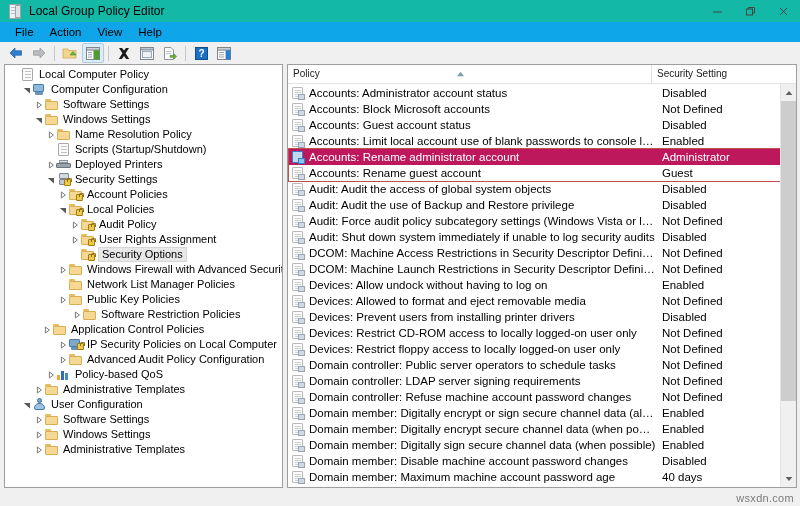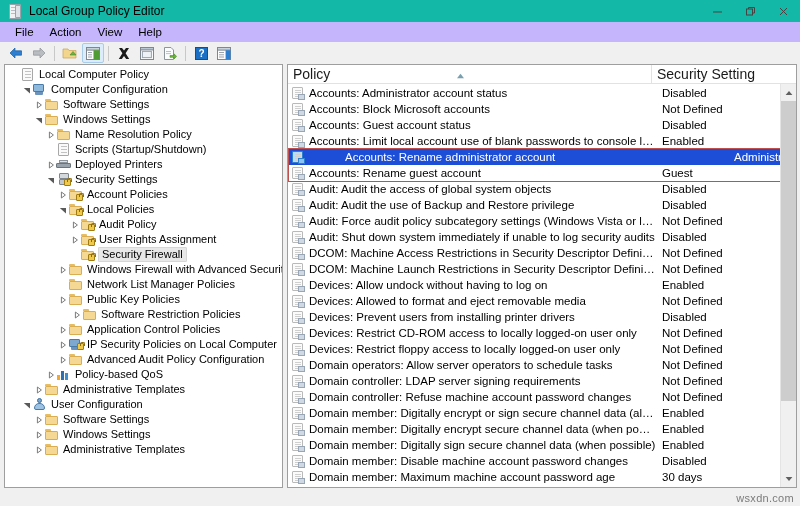--- a/index.html
+++ b/index.html
@@ -16,21 +16,21 @@
   .titlebar .app-icon{width:16px;height:16px;margin-left:7px;margin-right:6px;position:relative;flex:0 0 auto;}
   .titlebar .app-icon .sheet{position:absolute;left:2px;top:1px;width:10px;height:13px;background:#f2f2f2;border:1px solid #9aa3ab;border-radius:1px;}
   .titlebar .app-icon .sheet:after{content:"";position:absolute;left:1px;top:2px;width:7px;height:1px;background:#b7bdc4;box-shadow:0 3px 0 #b7bdc4,0 6px 0 #b7bdc4;}
   .titlebar .app-icon .fold{position:absolute;right:2px;top:2px;width:4px;height:11px;background:#dfe3e7;border:1px solid #9aa3ab;border-radius:0 1px 1px 0;}
   .titlebar .title{font-size:12px;color:#000;letter-spacing:0;}
   .titlebar .spacer{flex:1 1 auto;}
   .winbtn{width:33px;height:22px;display:flex;align-items:center;justify-content:center;color:#333;font-size:11px;flex:0 0 auto;}
   .winbtn svg{display:block;}
 
   
-  .menubar{height:20px;background:#c4b5fd;display:flex;align-items:center;padding-left:7px;flex:0 0 auto;}
+  .menubar{height:20px;background:#0ea5e9;display:flex;align-items:center;padding-left:7px;flex:0 0 auto;}
   .menubar .mi{padding:2px 8px 3px 8px;font-size:11.5px;color:#000;}
 
   
   .toolbar{height:22px;background:#f0f0f0;display:flex;align-items:center;padding-left:5px;flex:0 0 auto;gap:1px;}
   .tb{width:22px;height:20px;display:flex;align-items:center;justify-content:center;position:relative;}
   .tb.sel{background:#dcecfb;border:1px solid #a9cce8;box-sizing:border-box;border-radius:2px;}
   .tbsep{width:1px;height:15px;background:#c8c8c8;margin:0 3px;}
 
   
   .content{flex:1 1 auto;display:flex;padding:0 3px 0 4px;gap:4px;min-height:0;}
@@ -68,33 +68,33 @@
   .ic-server .s1{position:absolute;left:0;top:0;width:10px;height:5.5px;background:#d4d9dd;border:1px solid #7f878e;box-sizing:border-box;border-radius:1px;}
   .ic-server .s2{position:absolute;left:0;top:6px;width:10px;height:6px;background:#c2c8ce;border:1px solid #7f878e;box-sizing:border-box;border-radius:1px;}
   .ic-chart{position:absolute;left:1px;top:2px;width:13px;height:11px;}
   .ic-chart b{position:absolute;bottom:0;width:3px;background:#2f6fad;display:block;}
   .ic-chart b:nth-child(1){left:0;height:5px;background:#f0a830;}
   .ic-chart b:nth-child(2){left:4px;height:9px;background:#2f6fad;}
   .ic-chart b:nth-child(3){left:8px;height:7px;background:#3f8fd0;}
 
   
   .lv-head{height:18px;display:flex;align-items:center;background:#fff;border-bottom:1px solid #e2e2e2;flex:0 0 auto;position:relative;}
-  .lv-head .col{height:18px;line-height:18px;font-size:14px;color:#1a1a1a;padding-left:5px;box-sizing:border-box;position:relative;}
+  .lv-head .col{height:18px;line-height:18px;font-size:10px;color:#1a1a1a;padding-left:5px;box-sizing:border-box;position:relative;}
   .lv-head .col.policy{width:364px;flex:0 0 auto;border-right:1px solid #e2e2e2;}
   .lv-head .col.setting{flex:1 1 auto;}
   .sortmark{position:absolute;left:168px;top:0px;width:9px;height:6px;}
   .lv-body{flex:1 1 auto;position:relative;overflow:hidden;}
   .lrow{height:16px;display:flex;align-items:center;white-space:nowrap;font-size:11.5px;line-height:16px;}
   .lrow .picon{width:13px;height:13px;margin-left:4px;margin-right:4px;flex:0 0 auto;position:relative;}
   .picon .pg{position:absolute;left:0;top:0;width:11px;height:12px;background:#fbfbfb;border:1px solid #b9b9b9;box-sizing:border-box;border-radius:1px;}
   .picon .pg:after{content:"";position:absolute;left:1.5px;top:2px;width:6px;height:1px;background:#cfcfcf;box-shadow:0 2px 0 #cfcfcf,0 4px 0 #cfcfcf,0 6px 0 #cfcfcf;}
   .picon .pbadge{position:absolute;right:0;bottom:0;width:7px;height:6px;background:#cfd8e3;border:1px solid #98a5b5;box-sizing:border-box;}
   .lrow .pname{width:347px;flex:0 0 auto;overflow:hidden;text-overflow:ellipsis;}
   .lrow .pset{flex:1 1 auto;padding-left:6px;}
-  .lrow.sel{background:#1d4ed8;color:#fff;gap:36px;}
+  .lrow.sel{background:#be185d;color:#fff;}
   .lrow.sel .picon .pg{background:#b9dcff;border-color:#2f7fd0;}
   .lrow.sel .picon .pbadge{background:#8cc3f5;border-color:#2f7fd0;}
 
   .redbox{position:absolute;border:1px solid #c0504d;box-sizing:border-box;pointer-events:none;}
 
   
   .vsb{position:absolute;top:0;right:0;width:16px;bottom:0;background:#f0f0f0;border-left:1px solid #e4e4e4;box-sizing:border-box;}
   .vsb .arrow{height:17px;display:flex;align-items:center;justify-content:center;}
   .vsb .thumb{position:absolute;left:0;right:0;background:#cdcdcd;}
 
@@ -372,21 +372,21 @@
           </div>
           <div class="trow selected" style="padding-left: 64px;">
             <span class="exp"></span>
             <span class="ticon">
               <span class="ic-folder">
                 <span class="tab"></span>
                 <span class="bod"></span>
                 <span class="lock"></span>
               </span>
             </span>
-            <span class="tlabel">Security Firewall</span>
+            <span class="tlabel">Security Options</span>
           </div>
           <div class="trow" style="padding-left: 52px;">
             <span class="exp">
               <svg width="8" height="8" viewBox="0 0 8 8">
                 <path d="M2.4 1 L6.4 4 L2.4 7 Z" fill="none" stroke="#7b7b7b" stroke-width="1"></path>
               </svg>
             </span>
             <span class="ticon">
               <span class="ic-folder">
                 <span class="tab"></span>
@@ -426,21 +426,21 @@
               </svg>
             </span>
             <span class="ticon">
               <span class="ic-folder">
                 <span class="tab"></span>
                 <span class="bod"></span>
               </span>
             </span>
             <span class="tlabel">Software Restriction Policies</span>
           </div>
-          <div class="trow" style="padding-left: 52px; align-items: center;">
+          <div class="trow" style="padding-left: 36px; align-items: center;">
             <span class="exp">
               <svg width="8" height="8" viewBox="0 0 8 8">
                 <path d="M2.4 1 L6.4 4 L2.4 7 Z" fill="none" stroke="#7b7b7b" stroke-width="1"></path>
               </svg>
             </span>
             <span class="ticon">
               <span class="ic-folder">
                 <span class="tab"></span>
                 <span class="bod"></span>
               </span>
@@ -712,21 +712,21 @@
                 <span class="pbadge"></span>
               </span>
               <span class="pname">Devices: Restrict floppy access to locally logged-on user only</span>
               <span class="pset">Not Defined</span>
             </div>
             <div class="lrow">
               <span class="picon">
                 <span class="pg"></span>
                 <span class="pbadge"></span>
               </span>
-              <span class="pname">Domain operators: Allow server operators to schedule tasks</span>
+              <span class="pname">Domain controller: Public server operators to schedule tasks</span>
               <span class="pset">Not Defined</span>
             </div>
             <div class="lrow">
               <span class="picon">
                 <span class="pg"></span>
                 <span class="pbadge"></span>
               </span>
               <span class="pname">Domain controller: LDAP server signing requirements</span>
               <span class="pset">Not Defined</span>
             </div>
@@ -769,21 +769,21 @@
               </span>
               <span class="pname">Domain member: Disable machine account password changes</span>
               <span class="pset">Disabled</span>
             </div>
             <div class="lrow">
               <span class="picon">
                 <span class="pg"></span>
                 <span class="pbadge"></span>
               </span>
               <span class="pname">Domain member: Maximum machine account password age</span>
-              <span class="pset">30 days</span>
+              <span class="pset">40 days</span>
             </div>
           </div>
         <div class="redbox" id="redbox" style="left: 0px; top: 64px; width: calc(100% - 14px); height: 34px;"></div>
         <div class="vsb">
           <div class="arrow">
             <svg width="8" height="6" viewBox="0 0 8 6">
                 <path d="M4 1 L7.4 5 L0.6 5 Z" fill="#606060"></path>
               </svg>
           </div>
           <div class="thumb" style="top:17px;height:300px;"></div>

